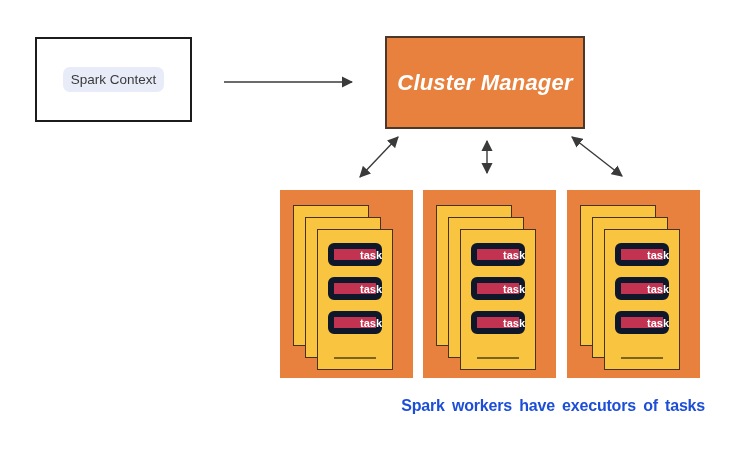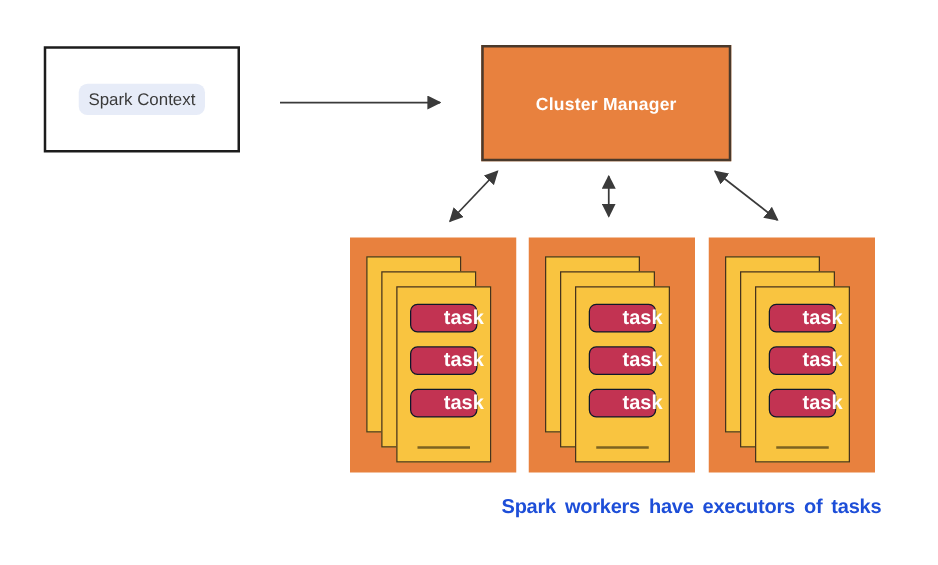--- a/index.html
+++ b/index.html
@@ -19,41 +19,41 @@
     background:#E7ECF8; border-radius:7px; padding:5px 8px;
     font-size:13.5px; color:#3a3a3a; white-space:nowrap;
   }
 
   
   .cluster {
     position:absolute; left:385px; top:36px; width:200px; height:93px;
     background:#E8813E; border:2px solid #4a392b; box-sizing:border-box;
     display:flex; align-items:center; justify-content:center;
   }
-  .cluster-label { color:#ffffff; font-weight:bold; font-size:14px; letter-spacing:0.2px; }
+  .cluster-label { color:#ffffff; font-weight:bold; font-size:22px; letter-spacing:0.2px;font-style:italic; }
 
   
   .worker { position:absolute; top:190px; width:133px; height:188px; background:#E8813E; }
   .w1 { left:280px; } .w2 { left:423px; } .w3 { left:567px; }
 
   .card {
     position:absolute; width:76px; height:141px; background:#F9C440;
     border:1.5px solid #47331c; box-sizing:border-box;
   }
   .card.back  { left:13px; top:15px; }
   .card.mid   { left:25px; top:27px; }
   .card.front {
     left:37px; top:39px;
     display:flex; flex-direction:column; align-items:center;
     padding-top:13px; gap:11px;
   }
   .task {
     width:54px; height:23px; background:#C23352; border-radius:6px;
-    border:1px solid #0f172a; box-sizing:border-box;
-    color:#ffffff; font-weight:bold; font-size:16px;
+    border:6px solid #0f172a; box-sizing:border-box;
+    color:#ffffff; font-weight:bold; font-size:11px;
     display:flex; align-items:center; justify-content:center; flex:0 0 auto;padding-left:32px;
   }
   .card-line { width:42px; height:0; border-top:2.5px solid #7d6320; margin-top:12px; }
 
   
   .caption {
     position:absolute; left:255px; top:397px; width:450px; text-align:right;
     font-size:16px; font-weight:bold; color:#1d4ed8;
     word-spacing:3px; letter-spacing:-0.2px; white-space:nowrap;
   }

